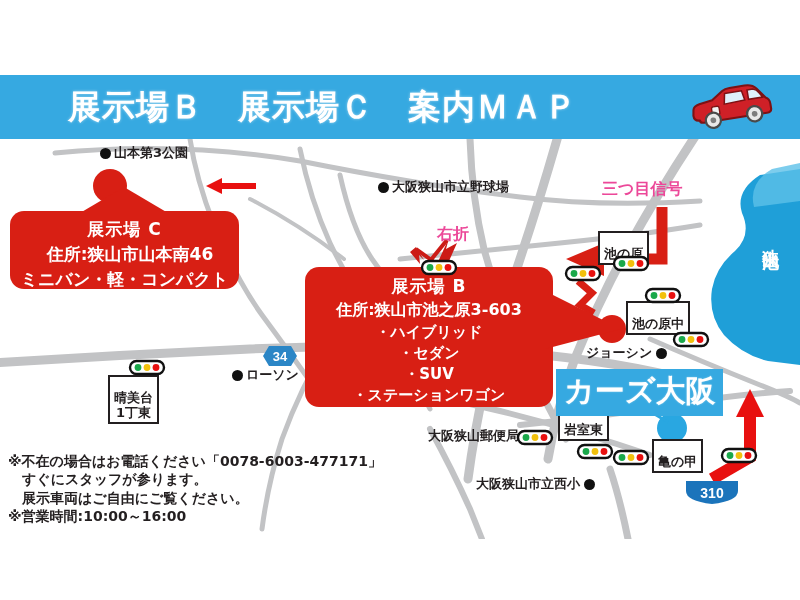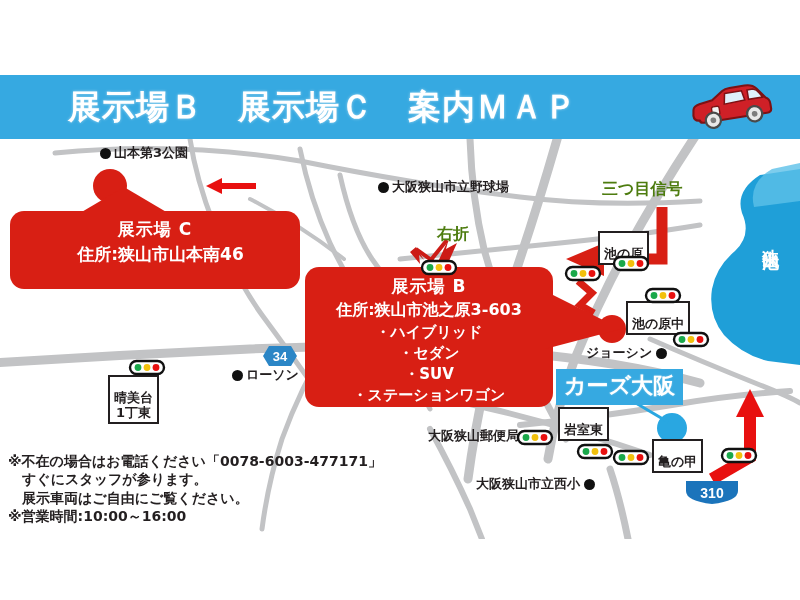--- a/index.html
+++ b/index.html
@@ -24,37 +24,37 @@
   .dot{display:inline-block;width:11px;height:11px;border-radius:50%;
        background:#111;vertical-align:middle;margin-right:3px;}
   .dot.after{margin-right:0;margin-left:4px;}
 
   
   .boxlbl{position:absolute;border:2px solid #231f20;background:#fff;
           font-size:13px;font-weight:bold;color:#231f20;
           padding:14px 4px 2px;white-space:nowrap;line-height:1.05;text-align:center;}
 
   
-  .redword{position:absolute;color:#4d7c0f;font-weight:bold;font-size:16px;white-space:nowrap;}
+  .redword{position:absolute;color:#ec4899;font-weight:bold;font-size:16px;white-space:nowrap;}
 
   
   .callout{position:absolute;background:#d81f14;border-radius:14px;color:#fff;
            text-align:center;font-weight:bold;}
-  #callout-c{left:10px;top:72px;width:290px;height:78px;}
+  #callout-c{left:10px;top:72px;width:229px;height:78px;}
   #callout-c .l1{font-size:17px;padding-top:7px;letter-spacing:1px;}
   #callout-c .l2{font-size:17px;margin-top:2px;margin-left:11px;}
   #callout-c .l3{font-size:17px;margin-top:2px;}
   #callout-b{left:305px;top:128px;width:248px;height:140px;}
   #callout-b .l1{font-size:17px;padding-top:8px;letter-spacing:1px;}
   #callout-b .l2{font-size:16px;margin-top:2px;}
   #callout-b .li{font-size:15px;margin-top:2px;}
 
   
   .shoplbl{position:absolute;background:#36a9e1;color:#fff;font-weight:bold;
-           font-size:22px;padding:2px 8px 4px;white-space:nowrap;
+           font-size:30px;padding:2px 8px 4px;white-space:nowrap;
            text-shadow:0 0 2px rgba(255,255,255,.4);}
 
   
   .lake-text{position:absolute;color:#fff;font-weight:bold;font-size:17px;
              writing-mode:vertical-rl;text-orientation:upright;letter-spacing:2px;}
 
   
   .notes{position:absolute;left:8px;top:452px;font-size:14px;font-weight:bold;
          color:#231f20;line-height:1.32;white-space:nowrap;}
   .notes div{margin:0;}
@@ -141,20 +141,21 @@
       <circle cx="672" cy="289" r="15" fill="#29a7e1"></circle>
       <path d="M612 250 L668 283" stroke="#29a7e1" stroke-width="3"></path>
     </svg>
 
     <div id="callout-c" class="callout">
       <svg style="position:absolute;left:70px;top:-24px;" width="90" height="26">
         <path d="M0 26 L44 0 L88 26 Z" fill="#d81f14"></path>
       </svg>
       <div class="l1">展示場 C</div>
       <div class="l2">住所:狭山市山本南46</div>
+      <div class="l3">ミニバン・軽・コンパクト</div>
     </div>
 
     <div id="callout-b" class="callout">
       <svg style="position:absolute;left:240px;top:24px;" width="80" height="62">
         <path d="M0 0 L76 38 L0 58 Z" fill="#d81f14"></path>
       </svg>
       <div class="l1">展示場 B</div>
       <div class="l2">住所:狭山市池之原3-603</div>
       <div class="li">・ハイブリッド</div>
       <div class="li">・セダン</div>

